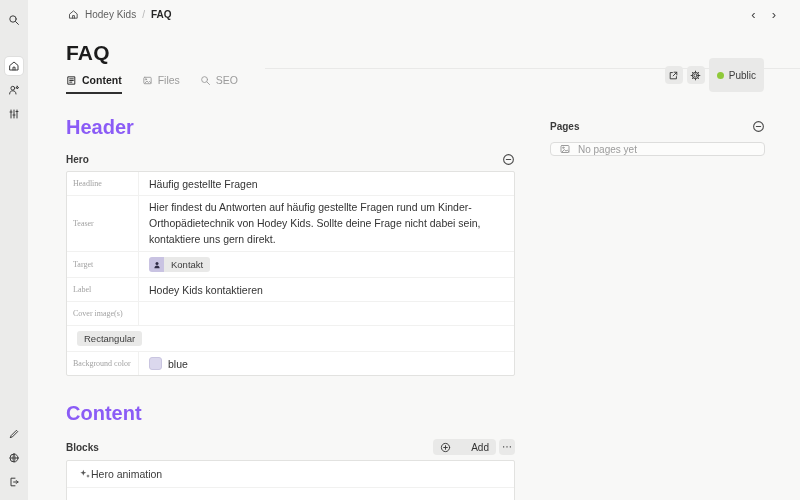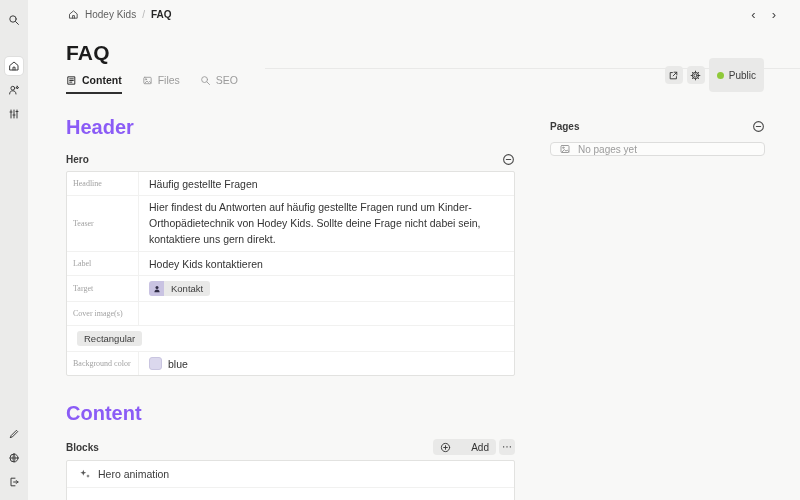--- a/index.html
+++ b/index.html
@@ -95,21 +95,21 @@
 
   .content-section { margin-top: 26px; }
   .blocks-actions { display: flex; align-items: center; gap: 3px; }
   .add-btn { display: flex; align-items: center; gap: 20px; background: #e9e9e8; border: none; border-radius: 4px;
              height: 16px; padding: 0 7px; font-size: 10px; color: #333; cursor: pointer; }
   .add-btn svg { width: 11px; height: 11px; }
   .dots-btn { background: #e9e9e8; border: none; border-radius: 4px; height: 16px; width: 16px;
               font-size: 10px; color: #333; cursor: pointer; line-height: 1; padding: 0; }
 
   .blocks-card { min-height: 140px; }
-  .block-item { display: flex; align-items: center; gap: 7px; padding: 7px 12px;
+  .block-item { display: flex; align-items: center; padding: 7px 12px;
                 border-bottom: 1px solid #f1f1f0; font-size: 10.5px; color: #3c3c3c; cursor: pointer; }
   .block-item svg { width: 12px; height: 12px; color: #555; }
   .questions { padding: 13px 16px 6px; }
 
   
   .pages-head { display: flex; justify-content: space-between; align-items: center; margin-top: 4px; }
   .pages-title { font-size: 10px; font-weight: 700; color: #3a3a3a; }
   .pages-empty {
     margin-top: 9px; border: 1px solid #dddddc; border-radius: 4px; background: #fcfcfb;
     height: 14px; display: flex; align-items: center; gap: 7px; padding: 0 8px;
@@ -258,38 +258,38 @@
       <div class="card">
         <div class="field-row">
           <div class="field-label">Headline</div>
           <div class="field-value">Häufig gestellte Fragen</div>
         </div>
         <div class="field-row">
           <div class="field-label">Teaser</div>
           <div class="field-value teaser">Hier findest du Antworten auf häufig gestellte Fragen rund um Kinder-Orthopädietechnik von Hodey Kids. Sollte deine Frage nicht dabei sein, kontaktiere uns gern direkt.</div>
         </div>
         <div class="field-row">
-          <div class="field-label">Label</div>
-          <div class="field-value">Hodey Kids kontaktieren</div>
-        </div>
-        <div class="field-row">
           <div class="field-label">Target</div>
           <div class="field-value">
             <span class="target-chip">
               <span class="target-avatar">
                 <svg viewBox="0 0 12 12">
                     <circle cx="6" cy="4.2" r="1.8" fill="currentColor"></circle>
                     <path d="M2.9 10 C2.9 7.6 4.3 6.6 6 6.6 C7.7 6.6 9.1 7.6 9.1 10 Z" fill="currentColor"></path>
                   </svg>
               </span>
               <span class="target-text">Kontakt</span>
             </span>
           </div>
         </div>
         <div class="field-row">
+          <div class="field-label">Label</div>
+          <div class="field-value">Hodey Kids kontaktieren</div>
+        </div>
+        <div class="field-row">
           <div class="field-label">Cover image(s)</div>
           <div class="field-value"></div>
         </div>
         <div class="field-row">
           <div class="field-value">
             <span class="chip">Rectangular</span>
           </div>
         </div>
         <div class="field-row">
           <div class="field-label">Background color</div>

